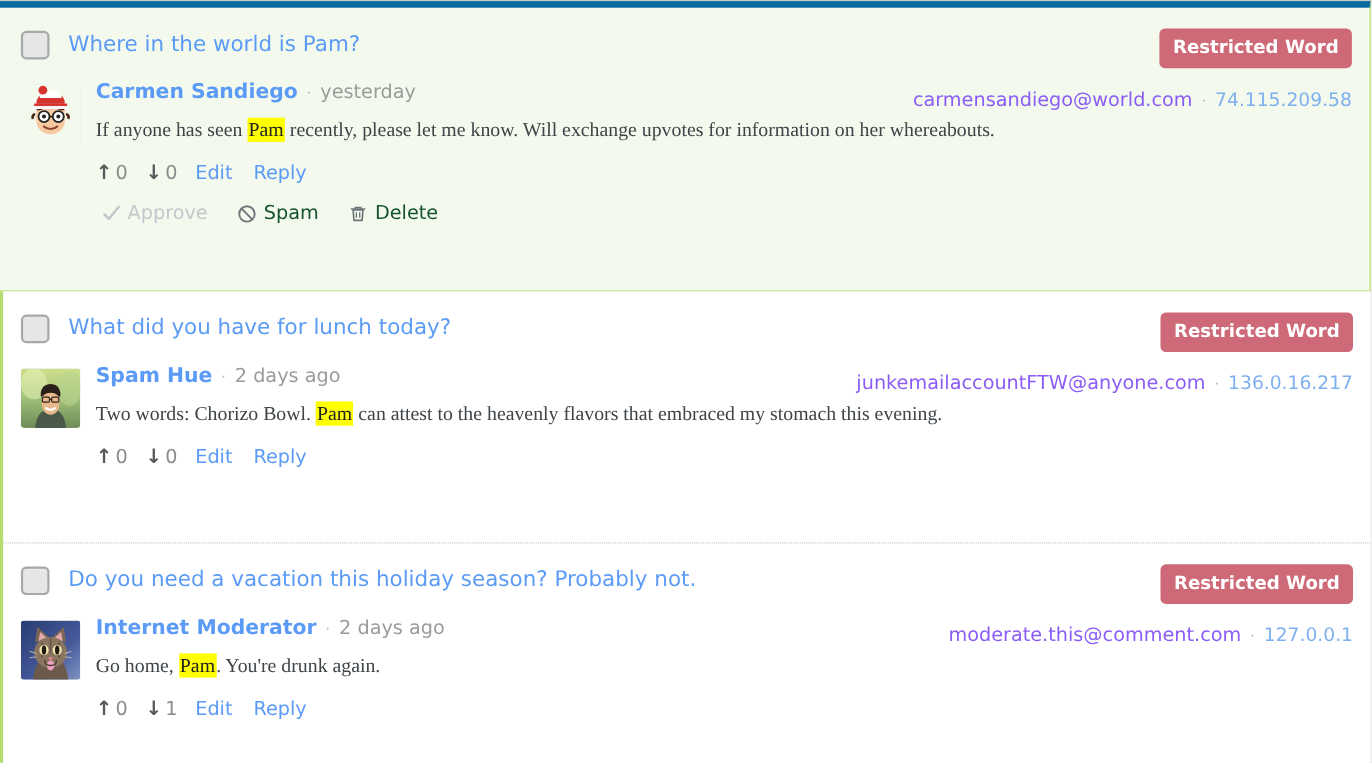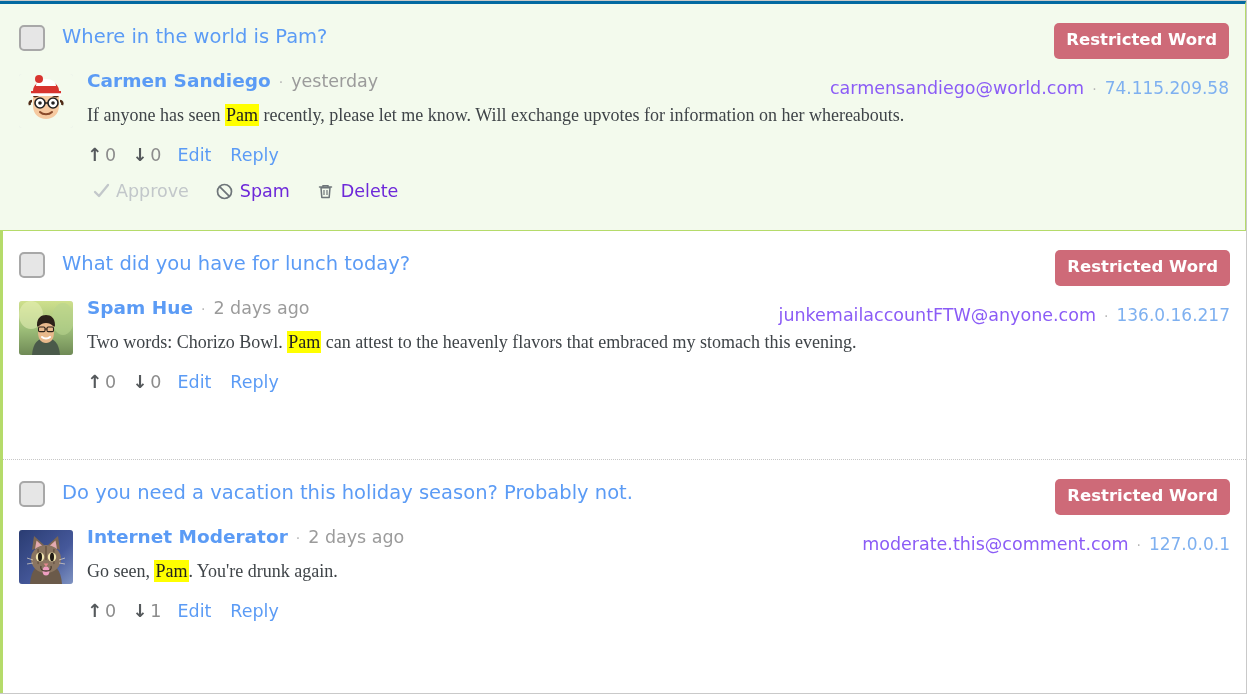--- a/index.html
+++ b/index.html
@@ -51,26 +51,26 @@
   }
 
   
   .row {
     position: relative;
     box-sizing: border-box;
     padding: 18px 16px 14px 16px;
   }
   .row.selected {
     background: #f3faed;
-    border-top: 3px solid #0369a1;
+    border-top: 6px solid #0369a1;
     border-bottom: 1px solid #b5db6a;
     border-right: 1px solid #b5db6a;
     margin-left: -3px;
     padding-left: 19px;
-    height: 230px;
+    height: 264px;
   }
   .row.plain {
     background: #ffffff;
     height: 228px;
   }
   .row.divided {
     border-top: 1px dotted #c7c7c7;
     height: 232px;
   }
 
@@ -238,21 +238,21 @@
     align-items: center;
     height: 26px;
     padding-left: 4px;
   }
   .mod-item {
     display: inline-flex;
     align-items: center;
     font-size: 17.5px;
     margin-right: 26px;
     cursor: pointer;
-    color: #6d28d9;
+    color: #14532d;
   }
   .mod-item.disabled { color: #c2c7ca; cursor: default; justify-content: flex-end; }
   .mod-item .mi {
     display: inline-flex;
     align-items: center;
     justify-content: center;
     width: 20px;
     height: 20px;
     margin-right: 5px;
   }
@@ -452,21 +452,21 @@
             <div class="meta-line">
               <a class="author">Internet Moderator</a>
               <span class="dot-sep">·</span>
               <span class="timestamp">2 days ago</span>
               <span class="meta-right">
                 <a class="email">moderate.this@comment.com</a>
                 <span class="dot-sep">·</span>
                 <a class="ipaddr">127.0.0.1</a>
               </span>
             </div>
-            <div class="comment-text"><span>Go seen, </span><span class="hl">Pam</span><span>. You're drunk again.</span></div>
+            <div class="comment-text"><span>Go home, </span><span class="hl">Pam</span><span>. You're drunk again.</span></div>
 
             <div class="actions">
               <span class="vote">
                   <span class="arrow">↑</span>
                   <span>0</span>
                 </span>
               <span class="vote">
                   <span class="arrow">↓</span>
                   <span>1</span>
                 </span>

